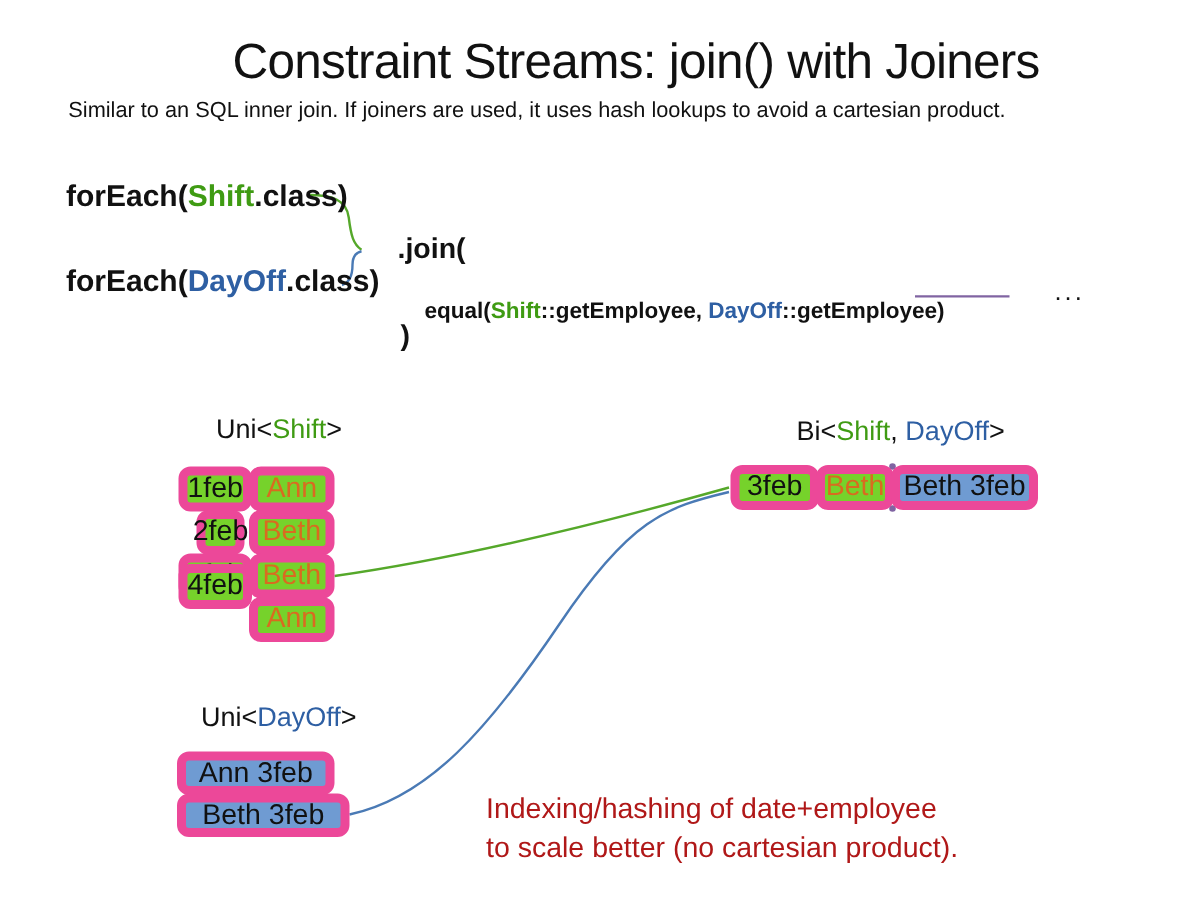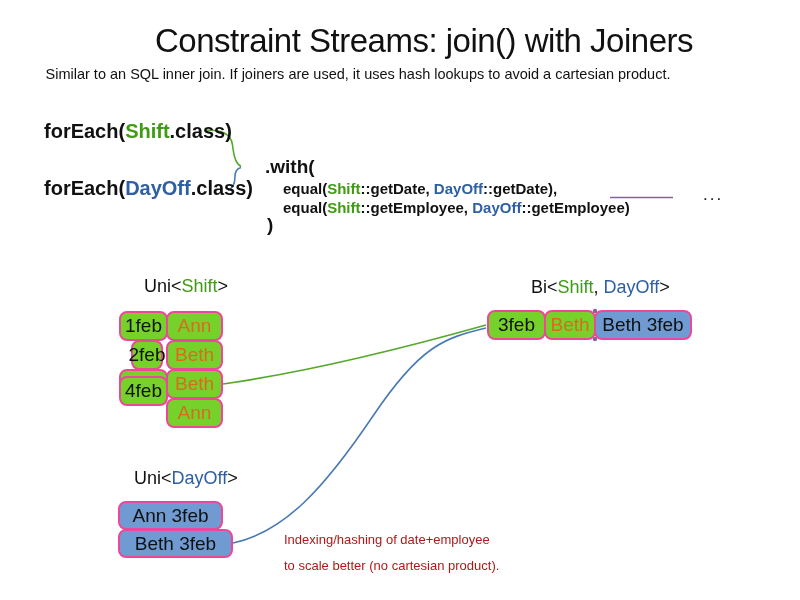--- a/index.html
+++ b/index.html
@@ -8,23 +8,23 @@
   .abs{position:absolute;padding-left:24px;}
   .title{width:800px;text-align:center;top:22px;left:0;font-size:33px;font-weight:400;
          letter-spacing:-0.5px;white-space:nowrap;}
   .subtitle{width:668px;text-align:center;top:66px;left:0;font-size:14.5px;white-space:nowrap;}
   .code{white-space:nowrap;z-index:2;font-weight:bold;}
   .fs20{font-size:20px;}
   .fs19{font-size:19px;}
   .fs15{font-size:15px;}
   .green{color:var(--green_text);}
   .blue{color:var(--blue_text);}
-  .red-note{font-size:13px;line-height:26px;color:var(--red_text);white-space:nowrap;z-index:2;}
+  .red-note{font-size:19px;line-height:26px;color:var(--red_text);white-space:nowrap;z-index:2;margin-left:40px;}
   .tbl-label{font-size:18px;white-space:nowrap;z-index:2;}
-  .cell{position:absolute;box-sizing:border-box;border:2px solid #ec4899;border-radius:8px;
+  .cell{position:absolute;box-sizing:border-box;border:6px solid #ec4899;border-radius:8px;
         display:flex;align-items:center;justify-content:center;font-size:19px;z-index:2;
         white-space:nowrap;color:#111;}
   .cell-green{background:var(--cell_green);}
   .cell-blue{background:var(--cell_blue);}
   .txt-orange{color:var(--orange_text);}
   .overlay{position:absolute;left:0;top:0;z-index:1;pointer-events:none;}
   .c-green{stroke:var(--curve_green);fill:none;stroke-width:1.6;}
   .c-blue{stroke:var(--curve_blue);fill:none;stroke-width:1.6;}
   .c-purple{stroke:var(--purple_line);fill:none;stroke-width:1.5;}
   .dot-purple{fill:var(--purple_line);}
@@ -45,23 +45,22 @@
     <circle class="dot-purple" cx="595" cy="339" r="2.2"></circle>
   </svg>
 
   <div class="abs title">Constraint Streams: join() with Joiners</div>
   <div class="abs subtitle">Similar to an SQL inner join. If joiners are used, it uses hash lookups to avoid a cartesian product.</div>
 
   <div class="abs code fs20" style="left:20px;top:120px"><span>forEach(</span><span class="green">Shift</span><span>.class)</span></div>
 
   <div class="abs code fs20" style="left:20px;top:177px"><span>forEach(</span><span class="blue">DayOff</span><span>.class)</span></div>
 
-  <div class="abs code fs19" style="left:241px;top:156px">.with(</div>
+  <div class="abs code fs19" style="left:241px;top:156px">.join(</div>
 
-  <div class="abs code fs15" style="left:259px;top:180px"><span>equal(</span><span class="green">Shift</span><span>::getDate, </span><span class="blue">DayOff</span><span>::getDate),</span></div>
 
   <div class="abs code fs15" style="left:259px;top:199px"><span>equal(</span><span class="green">Shift</span><span>::getEmployee, </span><span class="blue">DayOff</span><span>::getEmployee)</span></div>
 
   <div class="abs code fs19" style="left:243px;top:214px">)</div>
 
   <div class="abs ellipsis" style="left:679px;top:185px">...</div>
 
   <div class="abs tbl-label" style="left:120px;top:276px"><span>Uni&lt;</span><span class="green">Shift</span><span>&gt;</span></div>
 
   <div class="cell cell-green" style="left:119px;top:311px;width:49px;height:30px">1feb</div>

